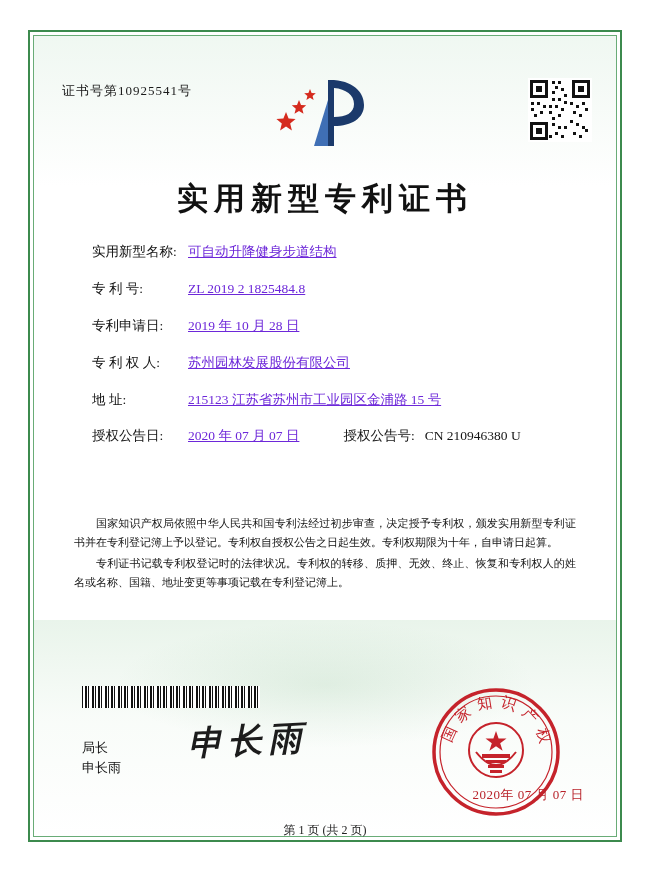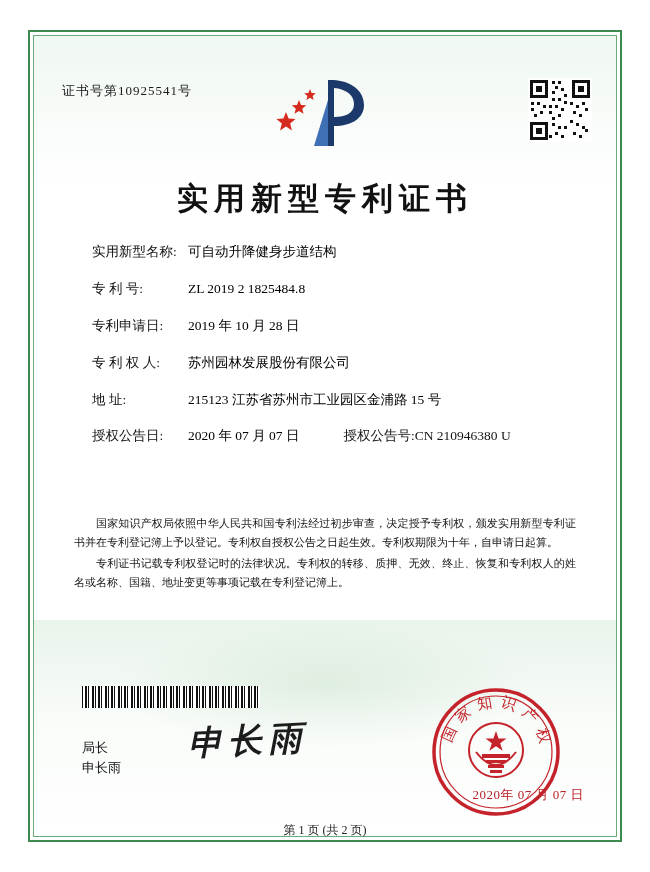--- a/index.html
+++ b/index.html
@@ -113,27 +113,29 @@
     align-items: baseline;
     margin-bottom: 20px;
     white-space: nowrap;
   }
   .field-label {
     width: 96px;
     flex: 0 0 96px;
     color: #141414;
   }
   .field-value {
-    color: #000000;
+    color: #6d28d9;
+    text-decoration: underline;
   }
   .field-row.dual .field-label2 {
     margin-left: 44px;
     color: #141414;
   }
   .field-row.dual .field-value2 {
+    margin-left: 10px;
   }
 
   
   .body-text {
     position: absolute;
     left: 74px;
     top: 514px;
     width: 502px;
     font-size: 11px;
     line-height: 1.72;

